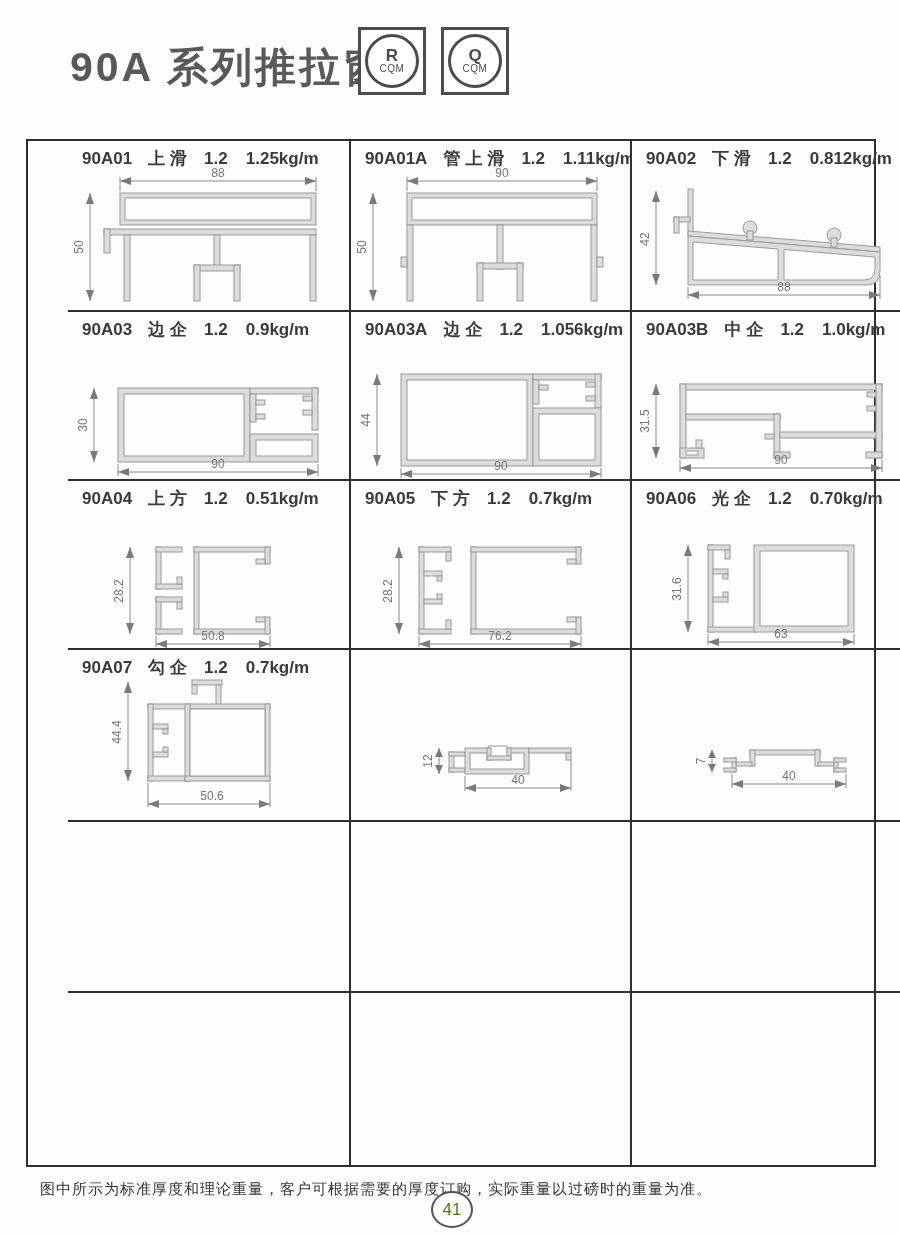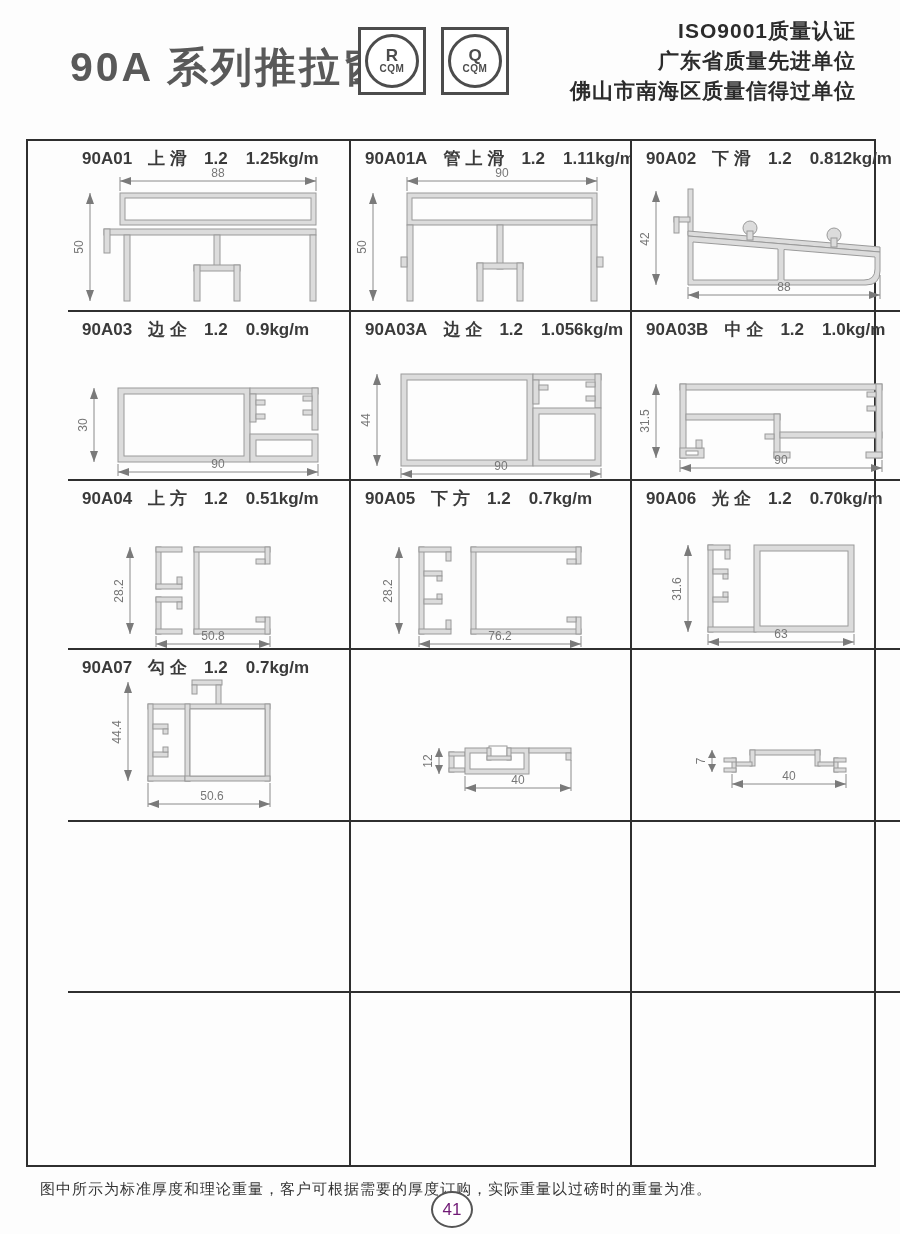--- a/index.html
+++ b/index.html
@@ -6,21 +6,21 @@
   .page{position:relative;width:900px;height:1234px;background:#fdfdfd;margin:0 auto;
         font-family:"Liberation Sans",sans-serif;overflow:hidden;}
   .title{position:absolute;left:70px;top:40px;font-size:41px;font-weight:bold;
          color:#595959;letter-spacing:3px;}
   .badge{position:absolute;top:27px;width:62px;height:62px;border:3px solid #4c4c4c;
          display:flex;align-items:center;justify-content:center;background:#fff;}
   .badge-r{left:358px;} .badge-q{left:441px;}
   .circ{width:48px;height:48px;border:3px solid #4c4c4c;border-radius:50%;
         display:flex;flex-direction:column;align-items:center;justify-content:center;color:#4c4c4c;}
   .letter{font-size:17px;font-weight:bold;line-height:15px;}
-  .org{font-size:10px;font-weight:bold;letter-spacing:.5px;}
+  .org{font-size:10px;font-weight:normal;letter-spacing:.5px;}
   .certs{position:absolute;top:16px;right:44px;text-align:right;font-size:21px;
          font-weight:bold;color:#2b2b2b;line-height:30px;letter-spacing:1px;}
   .grid{position:absolute;left:26px;top:139px;width:850px;height:1028px;
         border:2px solid #2f2f2f;box-sizing:border-box;display:grid;
         grid-template-columns:283px 281px 282px;
         grid-template-rows:171px 169px 169px 172px 171px 172px;padding-left:40px;}
   .cell{position:relative;border-right:2px solid #2f2f2f;border-bottom:2px solid #2f2f2f;
         box-sizing:border-box;overflow:hidden;}
   .cell:nth-child(3n){border-right:none;}
   .cell:nth-child(n+16){border-bottom:none;}
@@ -32,21 +32,21 @@
   .draw{position:absolute;left:0;top:26px;}
   .p{fill:#dcdcdc;stroke:#9a9a9a;stroke-width:1;}
   .w{fill:#fdfdfd;stroke:#9a9a9a;stroke-width:1;}
   .d{stroke:#8a8a8a;stroke-width:1;fill:none;}
   .a{fill:#7a7a7a;stroke:none;}
   svg text{font-size:12px;fill:#777;font-family:"Liberation Sans",sans-serif;}
   .note{position:absolute;left:40px;top:1180px;font-size:15px;font-weight:normal;
         color:#333;letter-spacing:1px;}
   .pageno{position:absolute;left:431px;top:1191px;width:38px;height:33px;
           border:2px solid #555;border-radius:50%;text-align:center;line-height:33px;
-          font-size:17px;color:#701a75;background:#fff;box-sizing:content-box;}
+          font-size:17px;color:#4d7c0f;background:#fff;box-sizing:content-box;}
 </style>
 </head>
 <body>
 
 <div class="page">
 
   <div class="title">90A 系列推拉窗</div>
 
   <div class="badge badge-r">
     <div class="circ">
@@ -54,25 +54,20 @@
       <span class="org">CQM</span>
     </div>
   </div>
   <div class="badge badge-q">
     <div class="circ">
       <span class="letter">Q</span>
       <span class="org">CQM</span>
     </div>
   </div>
 
-  <div class="certs">
-    <div>ISO9001质量认证</div>
-    <div>广东省质量先进单位</div>
-    <div>佛山市南海区质量信得过单位</div>
-  </div>
 
   <div class="grid">
 
     <div class="cell">
       <div class="lbl">
         <span>90A01</span>
         <span class="pname">上滑</span>
         <span class="thick">1.2</span>
         <span class="wt">1.25kg/m</span>
       </div>

